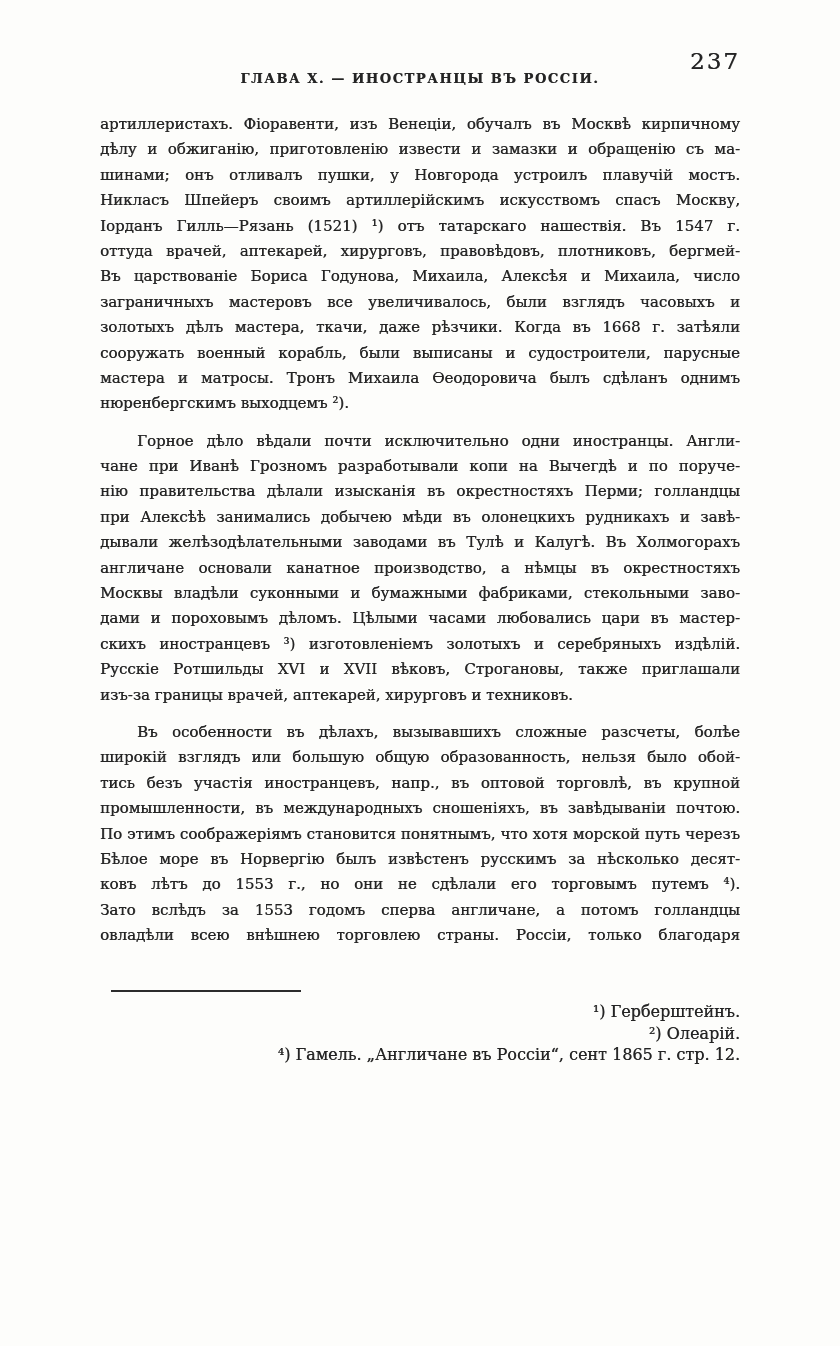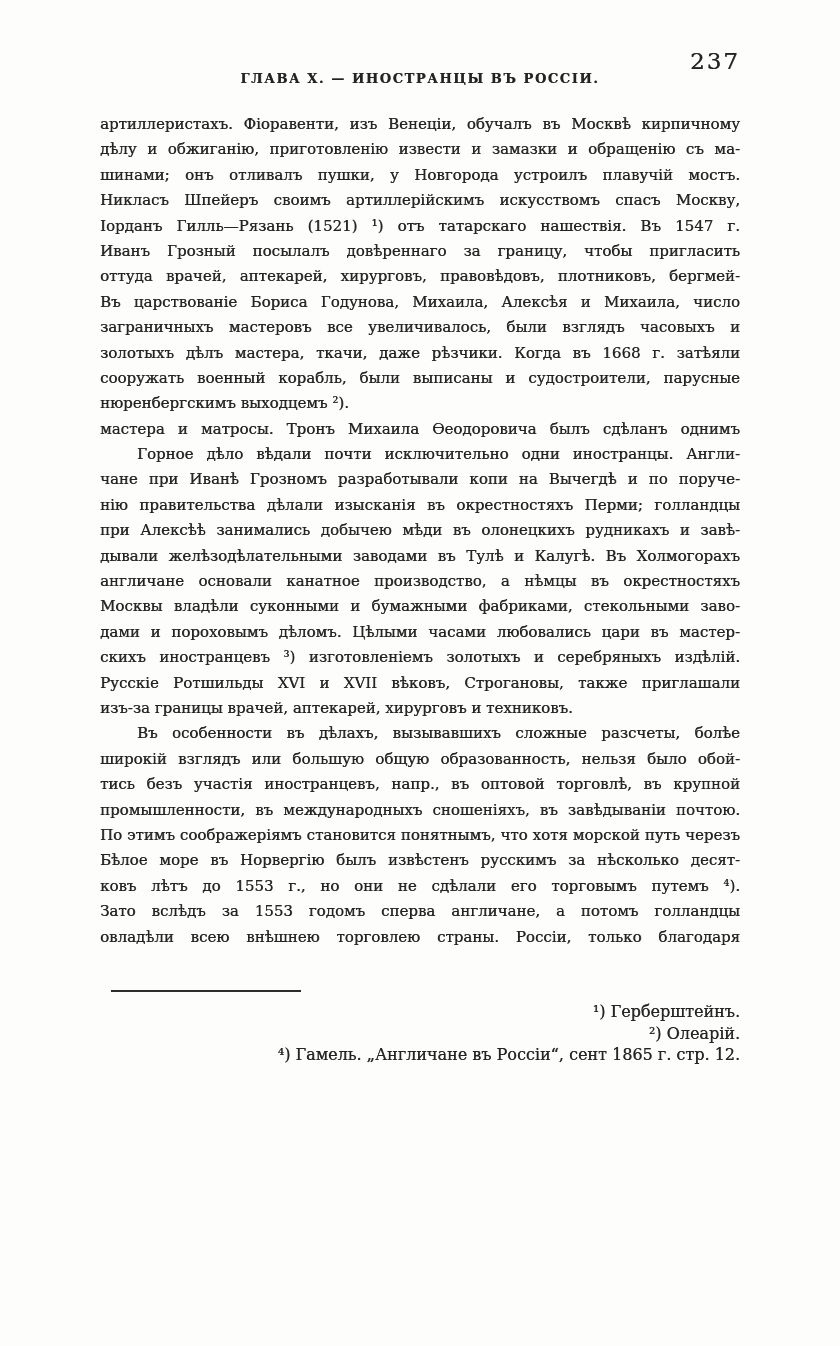--- a/index.html
+++ b/index.html
@@ -39,21 +39,21 @@
   }
   .para { margin: 0; padding: 0; }
   .line {
     height: 25.4px;
     line-height: 25.4px;
     font-size: 15px;
     text-align: justify;
     text-align-last: justify;
     text-shadow: 0.4px 0 0 rgba(36,36,36,0.75);
   }
-  .line.indent { text-indent: 37px; }
+  .line.indent { text-indent: 37px; margin-top: 12px; }
   .line.endline { text-align-last: left; }
   .footnote-rule {
     position: absolute;
     top: 990px; left: 111px;
     width: 190px; height: 2px;
     background: #2c2c2c;
   }
   .footnotes {
     position: absolute;
     top: 1001px; left: 100px; width: 640px;
@@ -76,28 +76,27 @@
   <div class="head-title">ГЛАВА X. — ИНОСТРАНЦЫ ВЪ РОССІИ.</div>
   <div class="page-number">237</div>
 
   <div class="body-text">
       <div class="para">
         <div class="line">артиллеристахъ. Фіоравенти, изъ Венеціи, обучалъ въ Москвѣ кирпичному</div>
         <div class="line">дѣлу и обжиганію, приготовленію извести и замазки и обращенію съ ма-</div>
         <div class="line">шинами; онъ отливалъ пушки, у Новгорода устроилъ плавучій мостъ.</div>
         <div class="line">Никласъ Шпейеръ своимъ артиллерійскимъ искусствомъ спасъ Москву,</div>
         <div class="line">Іорданъ Гилль—Рязань (1521) ¹) отъ татарскаго нашествія. Въ 1547 г.</div>
-        <div class="line">Иванъ Грозный посылалъ довѣреннаго за границу, чтобы пригласить</div>
         <div class="line">оттуда врачей, аптекарей, хирурговъ, правовѣдовъ, плотниковъ, бергмей-</div>
         <div class="line">Въ царствованіе Бориса Годунова, Михаила, Алексѣя и Михаила, число</div>
         <div class="line">заграничныхъ мастеровъ все увеличивалось, были взглядъ часовыхъ и</div>
         <div class="line">золотыхъ дѣлъ мастера, ткачи, даже рѣзчики. Когда въ 1668 г. затѣяли</div>
         <div class="line">сооружать военный корабль, были выписаны и судостроители, парусные</div>
+        <div class="line">мастера и матросы. Тронъ Михаила Ѳеодоровича былъ сдѣланъ однимъ</div>
         <div class="line endline">нюренбергскимъ выходцемъ ²).</div>
-        <div class="line">мастера и матросы. Тронъ Михаила Ѳеодоровича былъ сдѣланъ однимъ</div>
       </div>
       <div class="para">
         <div class="line indent">Горное дѣло вѣдали почти исключительно одни иностранцы. Англи-</div>
         <div class="line">чане при Иванѣ Грозномъ разработывали копи на Вычегдѣ и по поруче-</div>
         <div class="line">нію правительства дѣлали изысканія въ окрестностяхъ Перми; голландцы</div>
         <div class="line">при Алексѣѣ занимались добычею мѣди въ олонецкихъ рудникахъ и завѣ-</div>
         <div class="line">дывали желѣзодѣлательными заводами въ Тулѣ и Калугѣ. Въ Холмогорахъ</div>
         <div class="line">англичане основали канатное производство, а нѣмцы въ окрестностяхъ</div>
         <div class="line">Москвы владѣли суконными и бумажными фабриками, стекольными заво-</div>
         <div class="line">дами и пороховымъ дѣломъ. Цѣлыми часами любовались цари въ мастер-</div>

